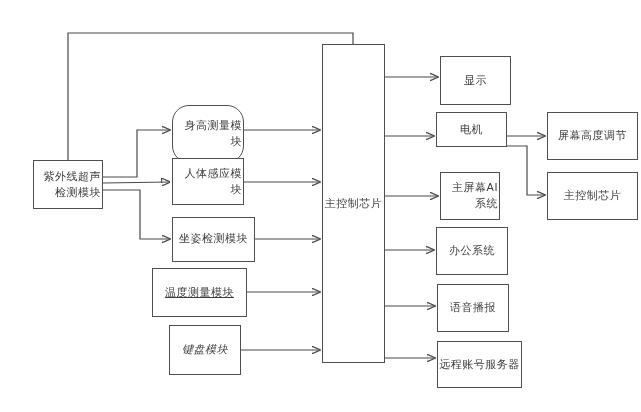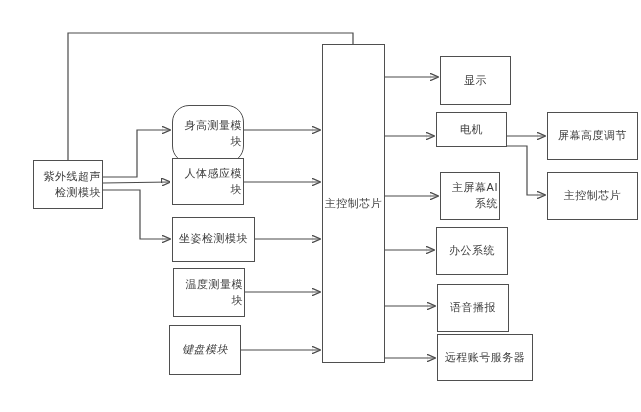--- a/index.html
+++ b/index.html
@@ -30,29 +30,29 @@
     align-items: center;
     justify-content: center;
     text-align: right;
     padding: 0 1px;
     letter-spacing: 0.5px;
   }
   .n-uv       { left: 33px;  top: 160px; width: 70px; height: 49px; }
   .n-height   { left: 172px; top: 105px; width: 72px; height: 58px; border-radius: 17px; }
   .n-body     { left: 172px; top: 158px; width: 72px; height: 47px; }
   .n-posture  { left: 172px; top: 217px; width: 83px; height: 45px; font-family: Liberation Mono, monospace; }
-  .n-temp     { left: 173px; top: 268px; width: 72px; height: 49px; }
+  .n-temp     { left: 152px; top: 268px; width: 95px; height: 49px; text-decoration: underline; }
   .n-keyboard { left: 169px; top: 325px; width: 72px; height: 50px; font-style: italic; }
   .n-chip     { left: 322px; top: 44px;  width: 63px; height: 319px; }
   .n-display  { left: 440px; top: 56px;  width: 71px; height: 49px; }
   .n-motor    { left: 436px; top: 112px; width: 71px; height: 35px; }
   .n-ai       { left: 440px; top: 172px; width: 60px; height: 48px; }
   .n-office   { left: 436px; top: 227px; width: 72px; height: 48px; }
   .n-voice    { left: 437px; top: 284px; width: 72px; height: 48px; }
-  .n-remote   { left: 437px; top: 334px; width: 96px; height: 47px; }
+  .n-remote   { left: 437px; top: 341px; width: 85px; height: 47px; }
   .n-screenh  { left: 547px; top: 112px; width: 91px; height: 48px; }
   .n-deskh    { left: 547px; top: 172px; width: 91px; height: 48px; }
   #connectors path {
     stroke: #4a4a4a;
     stroke-width: 1.2;
     fill: none;
   }
 </style>
 </head>
 <body>

